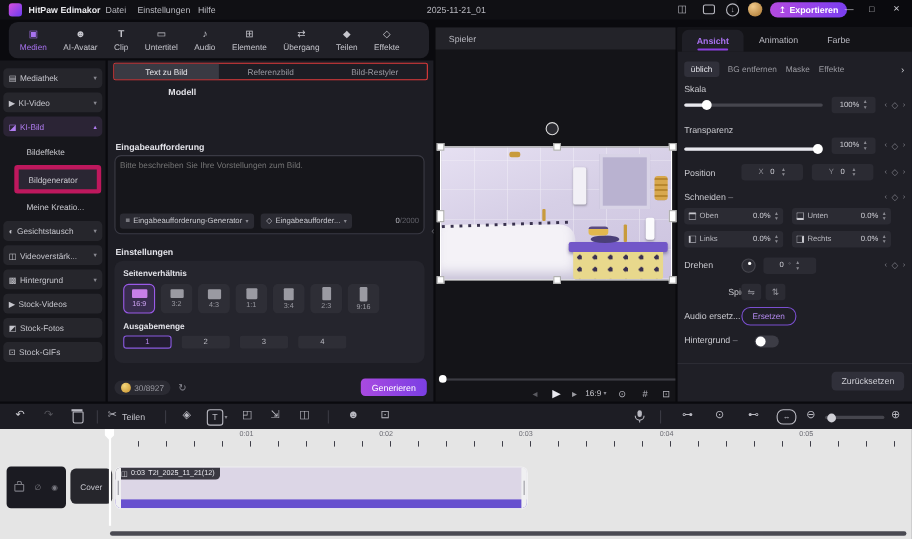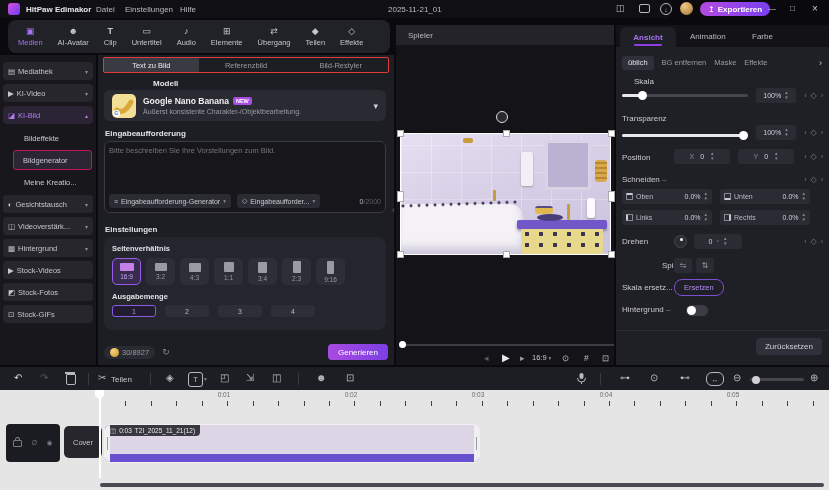--- a/index.html
+++ b/index.html
@@ -118,21 +118,21 @@
       <span class="chev">▾</span>
     </div>
     <div class="side-pill" style="background:#2b2435;color:#b07cf0;">
       <span>◪</span>
       <span>KI-Bild</span>
       <span class="chev" style="color:#b07cf0;">▴</span>
     </div>
     <div class="side-sub">
       <span>Bildeffekte</span>
     </div>
-    <div class="side-sub" style="margin:2px 4px 2px 13px;padding-left:9px;height:18px;border:1px solid #be185d;background:#2a2633;border-radius:3px;">
+    <div class="side-sub" style="margin:2px 4px 2px 13px;padding-left:9px;height:18px;border:4px solid #be185d;background:#2a2633;border-radius:3px;">
       <span>Bildgenerator</span>
     </div>
     <div class="side-sub">
       <span>Meine Kreatio...</span>
     </div>
     <div class="side-pill">
       <span>◐</span>
       <span>Gesichtstausch</span>
       <span class="chev">▾</span>
     </div>
@@ -161,36 +161,20 @@
   </div>
 
   <div class="r" style="left:98px;top:55px;width:296px;height:310px;background:#1d1d24;">
 
     <div class="r flex" style="left:5px;top:2px;width:284px;height:14px;border:1.5px solid #e23b3b;border-radius:2px;">
       <span class="tab-seg on">Text zu Bild</span>
       <span class="tab-seg">Referenzbild</span>
       <span class="tab-seg">Bild-Restyler</span>
     </div>
     <span class="r" style="left:7px;top:24px;font-weight:bold;color:#e2e2e8;padding-left:48px;">Modell</span>
-    <div class="r flex" style="left:6px;top:35px;width:282px;height:31px;background:#2a2a32;border-radius:6px;padding:0 8px;box-sizing:border-box;gap:7px;">
-      <span style="width:24px;height:24px;border-radius:5px;background:#f2df95;position:relative;flex-shrink:0;">
-        <svg width="24" height="24" style="position:absolute;left:0;top:0;">
-            <path d="M5 16 Q12 21 19 8" stroke="#d9a83c" stroke-width="5" fill="none" stroke-linecap="round"></path>
-          </svg>
-        <span style="position:absolute;left:1px;bottom:1px;width:7px;height:7px;border-radius:50%;background:#fff;color:#4285F4;font-size:5.5px;text-align:center;line-height:7px;font-weight:bold;">G</span>
-      </span>
-      <span style="display:flex;flex-direction:column;gap:2px;">
-        <span class="flex" style="gap:4px;">
-          <span style="font-size:8.5px;font-weight:bold;color:#efeff3;">Google Nano Banana</span>
-          <span style="background:#a94ce0;color:#fff;font-size:5.5px;font-weight:bold;padding:1px 3px;border-radius:2px;">NEW</span>
-        </span>
-        <span style="font-size:7px;color:#9a9aa2;">Äußerst konsistente Charakter-/Objektbearbeitung.</span>
-      </span>
-      <span class="chev" style="font-size:9px;color:#d0d0d6;">▾</span>
-    </div>
     <span class="r" style="left:7px;top:74px;font-weight:bold;color:#e2e2e8;">Eingabeaufforderung</span>
     <div class="r" style="left:6px;top:86px;width:282px;height:72px;background:#16161b;border:1px solid #3a3a44;border-radius:6px;box-sizing:border-box;">
       <textarea style="position: absolute; left: 2px; top: 2px; width: 272px; height: 40px; background: transparent; border: none; resize: none; color: rgb(201, 201, 207); font-size: 7.5px; font-family: &quot;Liberation Sans&quot;, sans-serif; outline: none;" placeholder="Bitte beschreiben Sie Ihre Vorstellungen zum Bild."></textarea>
       <div class="r flex" style="left:4px;bottom:4px;width:272px;gap:6px;">
         <span class="flex" style="height:14px;background:#2b2b33;border-radius:3px;padding:0 5px;gap:3px;">
           <span style="font-size:7px;color:#b9b9c1;">≡</span>
           <span style="font-size:7px;color:#c9c9cf;">Eingabeaufforderung-Generator</span>
           <span style="font-size:5.5px;color:#8a8a92;">▾</span>
         </span>
         <span class="flex" style="height:14px;background:#2b2b33;border-radius:3px;padding:0 5px;gap:3px;">
@@ -315,21 +299,21 @@
     <div class="r flex" style="left:6px;top:30px;width:200px;height:15px;gap:8px;">
       <span class="flex" style="height:14px;padding:0 6px;background:#30303a;border-radius:3px;color:#e2e2e8;font-size:7.5px;">
         <span>üblich</span>
       </span>
       <span style="color:#9a9aa1;font-size:7.5px;">BG entfernen</span>
       <span style="color:#9a9aa1;font-size:7.5px;">Maske</span>
       <span style="color:#9a9aa1;font-size:7.5px;">Effekte</span>
       <span style="margin-left:auto;color:#d0d0d6;font-size:9px;">›</span>
     </div>
 
-    <span class="r lab" style="left:6px;top:52px;margin-left:12px;">Skala</span>
+    <span class="r lab" style="left:6px;top:52px;">Skala</span>
     <div class="r slider" style="left:6px;top:69px;width:126px;">
       <span class="fill" style="width:20px;"></span>
         <span class="knob" style="left:16px;"></span>
     </div>
     <div class="r vbox" style="left:140px;top:63px;width:40px;">
       <span style="font-size:7px;color:#cfcfd6;">100%</span>
       <span class="stp">
           <span>▲</span>
           <span>▼</span>
         </span>
@@ -446,21 +430,21 @@
     </div>
 
     <span class="r lab" style="left:6px;top:236px;margin-left:40px;">Spiegel</span>
     <span class="r vbox" style="left:58px;top:233px;width:18px;">
       <span style="font-size:8px;color:#9a9aa2;">⇋</span>
     </span>
     <span class="r vbox" style="left:80px;top:233px;width:18px;">
       <span style="font-size:8px;color:#9a9aa2;">⇅</span>
     </span>
 
-    <span class="r lab" style="left:6px;top:258px;">Skala ersetz...</span>
+    <span class="r lab" style="left:6px;top:258px;">Audio ersetz...</span>
     <span class="r flex" style="left:58px;top:254px;height:15px;padding:0 9px;border:1px solid #7a4fd0;border-radius:8px;justify-content:center;">
       <span style="font-size:7.5px;color:#b48af0;">Ersetzen</span>
     </span>
 
     <span class="r lab" style="left:6px;top:280px;">
       <span>Hintergrund</span>
       <span style="color:#8a8a92;">–</span>
     </span>
     <span class="r" style="left:70px;top:280px;width:22px;height:11px;background:#3c3c45;border-radius:6px;">
       <span style="position:absolute;left:1px;top:1px;width:9px;height:9px;border-radius:50%;background:#fff;"></span>

